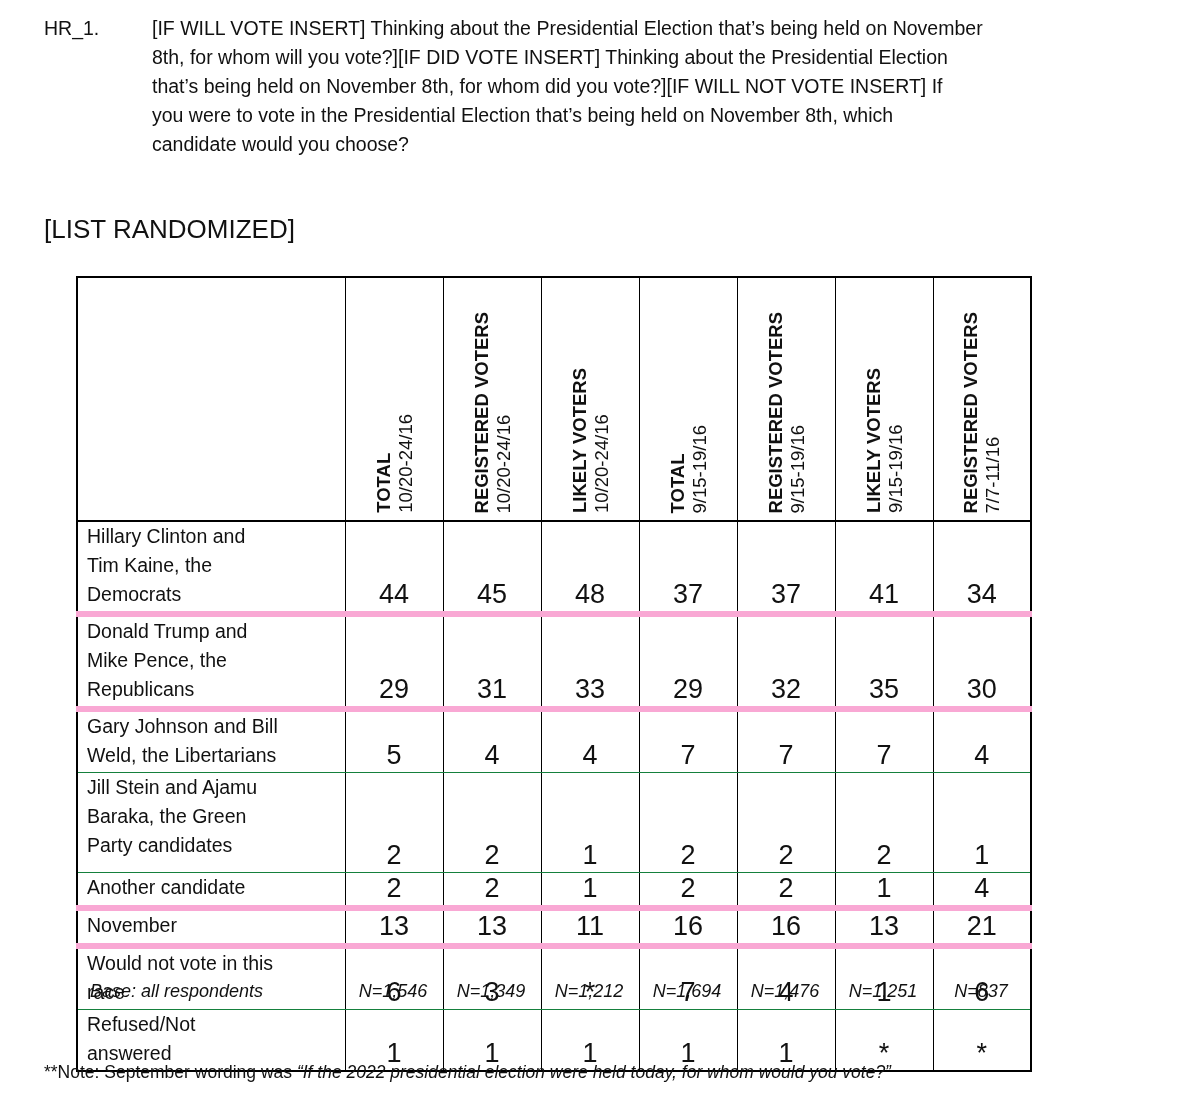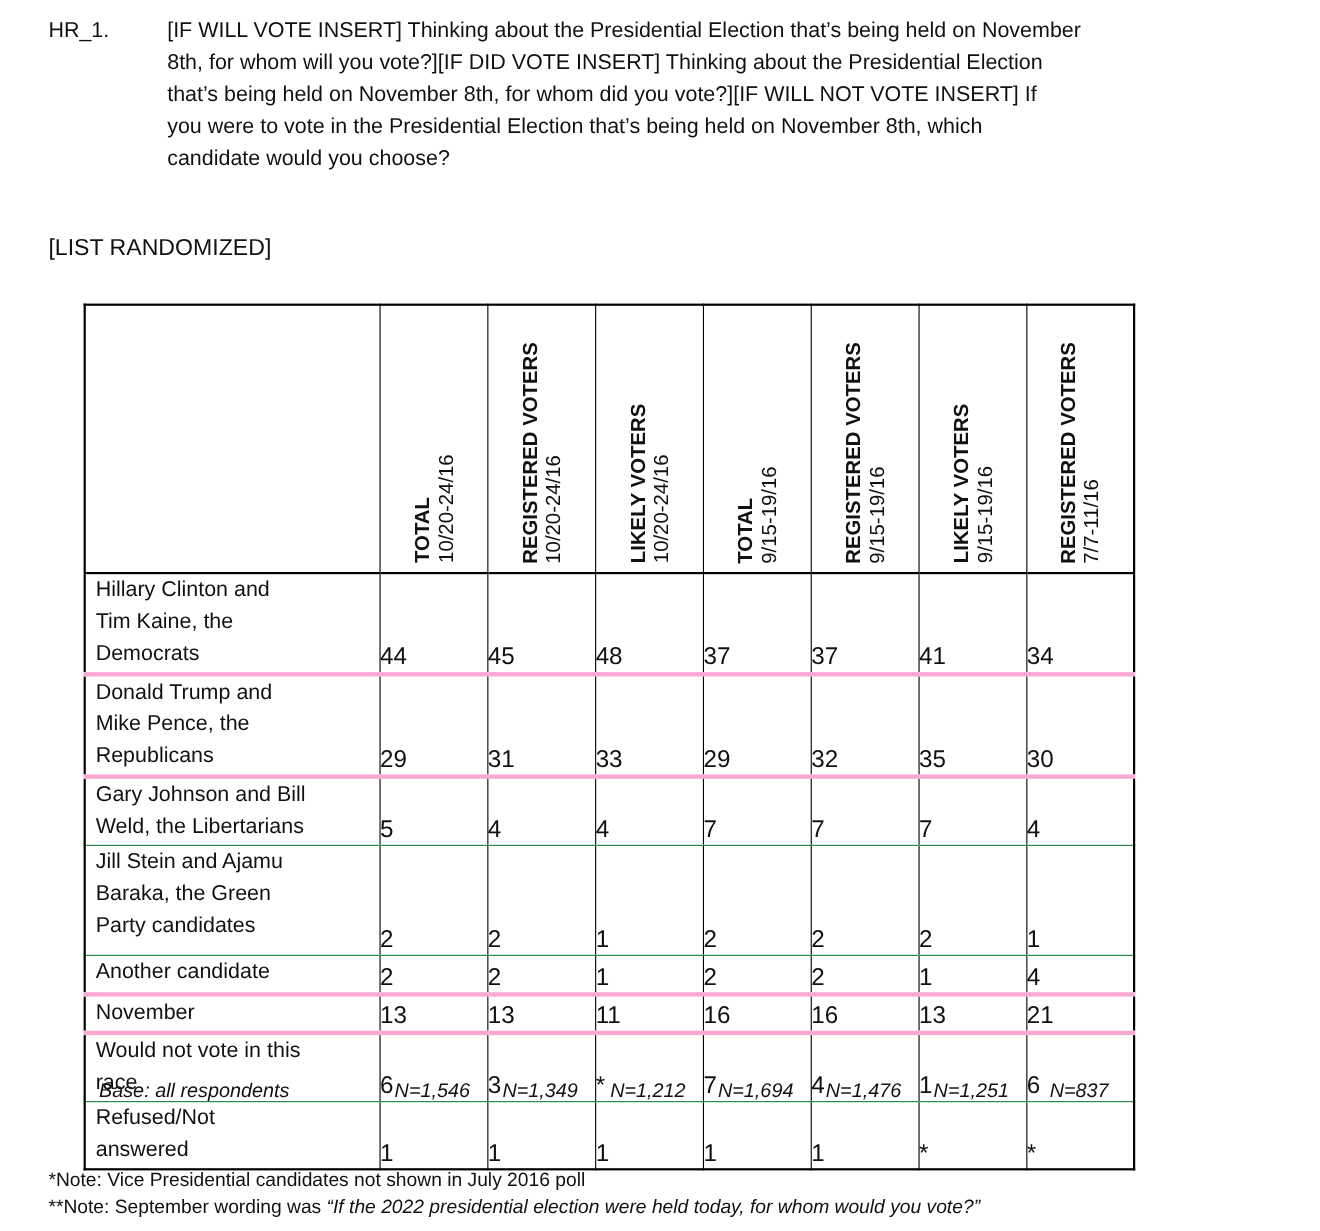--- a/index.html
+++ b/index.html
@@ -9,21 +9,21 @@
     font-family: "Liberation Sans", sans-serif;
     color: #111111;
     position: relative;
     overflow: hidden;
   }
 
   
   .question-wrap { position: absolute; left: 44px; top: 14px; width: 1130px; }
   .qid { position: absolute; left: 0; top: 0; font-size: 19.5px; line-height: 29px; }
   .qtext { margin-left: 108px; width: 1020px; font-size: 19.5px; line-height: 29px; }
-  .list-note { position: absolute; left: 44px; top: 214px; font-size: 21px; }
+  .list-note { position: absolute; left: 44px; top: 214px; font-size: 26px; }
 
   
   table.poll {
     position: absolute; left: 76px; top: 276px;
     border-collapse: collapse;
     table-layout: fixed;
     width: 954px;
     border: 2px solid #000;
   }
   col.c-label { width: 268px; }
@@ -52,27 +52,27 @@
 
   td.lbl {
     vertical-align: top;
     text-align: left;
     padding: 0 4px 2px 9px;
     font-size: 19.5px;
     line-height: 29px;
   }
   td.val {
     vertical-align: bottom;
-    text-align: left;
-    font-size: 22px;
+    text-align: center;
+    font-size: 27px;
     padding-bottom: 1px;
     margin-top: 24px;
   }
   tr.b1 td { border-bottom: 1px solid #15803d; }
-  tr.b2 td { border-bottom: 4px solid #f9a8d4; }
+  tr.b2 td { border-bottom: 6px solid #f9a8d4; }
 
   
   .base-row {
     position: absolute; left: 76px; top: 979px;
     width: 954px; display: flex;
     font-style: italic; font-size: 18px; line-height: 24px;
   }
   .base-label { width: 268px; padding-left: 14px; }
   .base-val { width: 98px; text-align: center; }
 
@@ -233,15 +233,14 @@
 <div class="base-val">N=1,546</div>
     <div class="base-val">N=1,349</div>
     <div class="base-val">N=1,212</div>
     <div class="base-val">N=1,694</div>
     <div class="base-val">N=1,476</div>
     <div class="base-val">N=1,251</div>
     <div class="base-val">N=837</div>
   </div>
 
 <div class="footnotes">
-  <div>*Note: Vice Presidential candidates not shown in July 2016 poll</div>
   <div><span>**Note: September wording was </span><span class="note-quote">“If the 2022 presidential election were held today, for whom would you vote?”</span></div>
 </div>
 
 </body></html>

